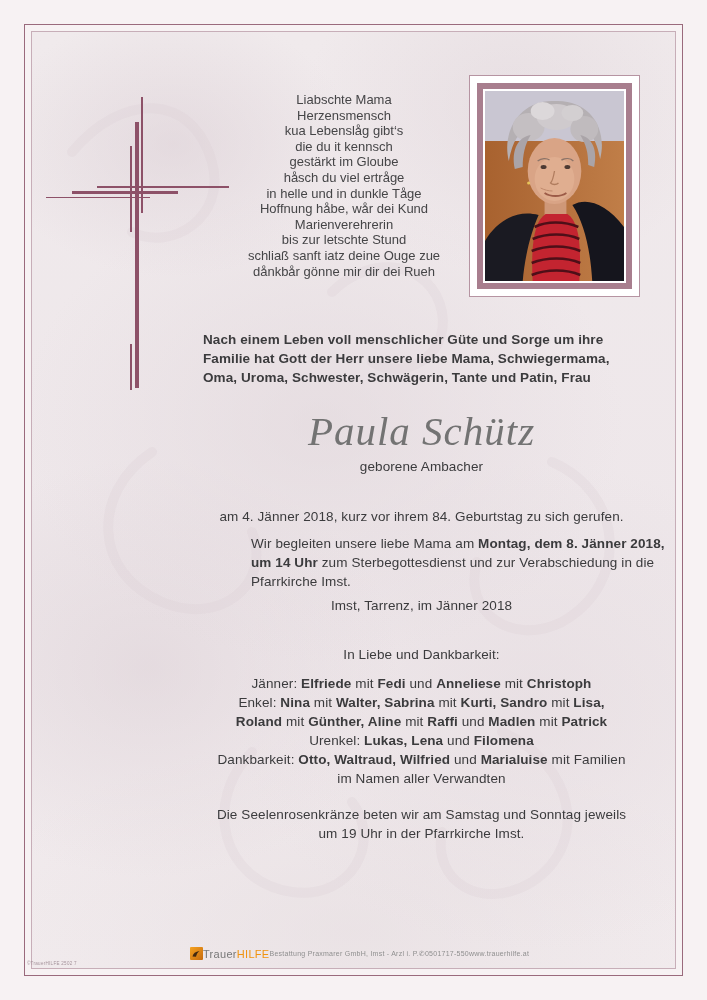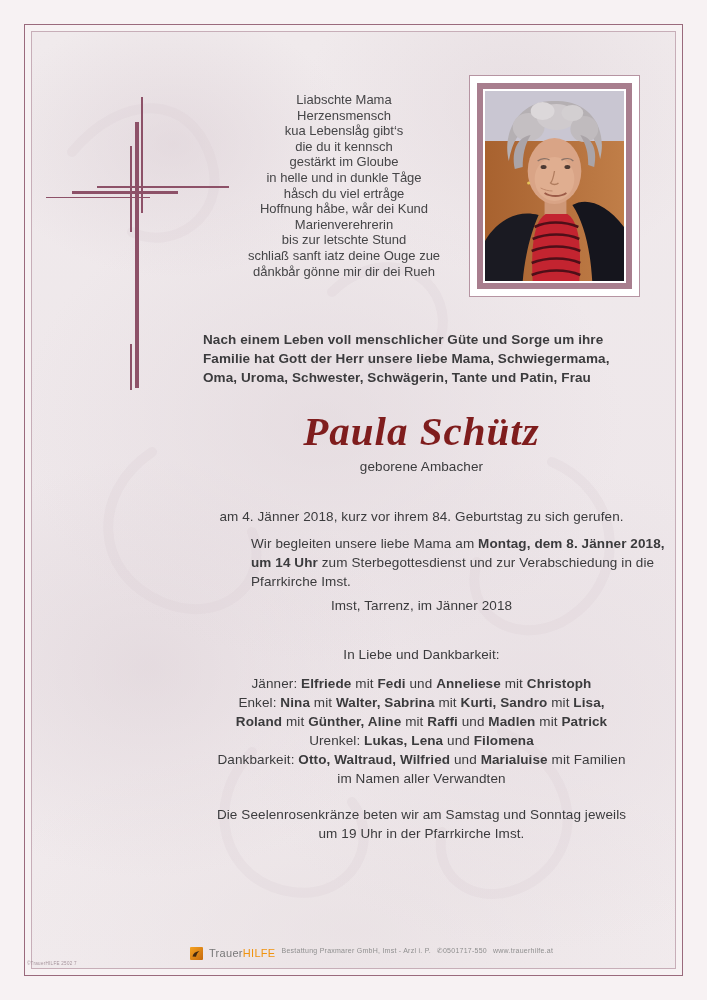--- a/index.html
+++ b/index.html
@@ -34,27 +34,27 @@
   }
   .photo-mat{box-sizing:border-box;width:100%;height:100%;border:6px solid #a87e8e;padding:2px;background:#fff;}
   .photo-mat svg{display:block;width:100%;height:100%;}
   
   .tb{position:absolute;left:203px;width:437px;font-size:13.5px;line-height:19px;letter-spacing:.1px;}
   .center{text-align:center;}
   .nowrap{white-space:nowrap;}
   .poem{position:absolute;left:203px;width:282px;top:92px;text-align:center;font-size:13px;line-height:15.6px;color:#454547;}
   .name{
     position:absolute;left:203px;width:437px;top:408px;text-align:center;
-    font-family:"Liberation Serif", serif;font-style:italic;font-weight:700;
-    font-size:41px;line-height:46px;color:#7f1d1d;letter-spacing:1px;
+    font-family:"Liberation Serif", serif;font-style:italic;font-weight:400;
+    font-size:41px;line-height:46px;color:#737373;letter-spacing:1px;
   }
   .maiden{top:457px;}
   b{font-weight:700;}
   
-  .footer{position:absolute;left:190px;top:947px;display:flex;gap:6px;}
+  .footer{position:absolute;left:190px;top:947px;display:flex;align-items:center;}
   .brand{font-size:11px;letter-spacing:.3px;color:#787878;}
   .brand .hilfe{color:#f0930f;font-weight:400;}
   .foot-small{font-size:7px;color:#8f8f8f;letter-spacing:.25px;}
   .corner-code{position:absolute;left:27px;top:961px;font-size:4.5px;color:#a4929a;letter-spacing:.3px;}
 </style>
 </head>
 <body>
 
 <div class="page">
 
@@ -134,22 +134,22 @@
       </svg>
     </div>
   </div>
 
   <div class="poem">
       <div class="poem-line">Liabschte Mama</div>
       <div class="poem-line">Herzensmensch</div>
       <div class="poem-line">kua Lebenslåg gibt‘s</div>
       <div class="poem-line">die du it kennsch</div>
       <div class="poem-line">gestärkt im Gloube</div>
+      <div class="poem-line">håsch du viel ertråge</div>
       <div class="poem-line">in helle und in dunkle Tåge</div>
-      <div class="poem-line">håsch du viel ertråge</div>
       <div class="poem-line">Hoffnung håbe, wår dei Kund</div>
       <div class="poem-line">Marienverehrerin</div>
       <div class="poem-line">bis zur letschte Stund</div>
       <div class="poem-line">schliaß sanft iatz deine Ouge zue</div>
       <div class="poem-line">dånkbår gönne mir dir dei Rueh</div>
     </div>
 
   <div class="tb" style="top:330px;font-weight:bold;">Nach einem Leben voll menschlicher Güte und Sorge um ihre Familie hat Gott der Herr unsere liebe Mama, Schwiegermama, Oma, Uroma, Schwester, Schwägerin, Tante und Patin, Frau</div>
 
   <div class="name">Paula Schütz</div>

